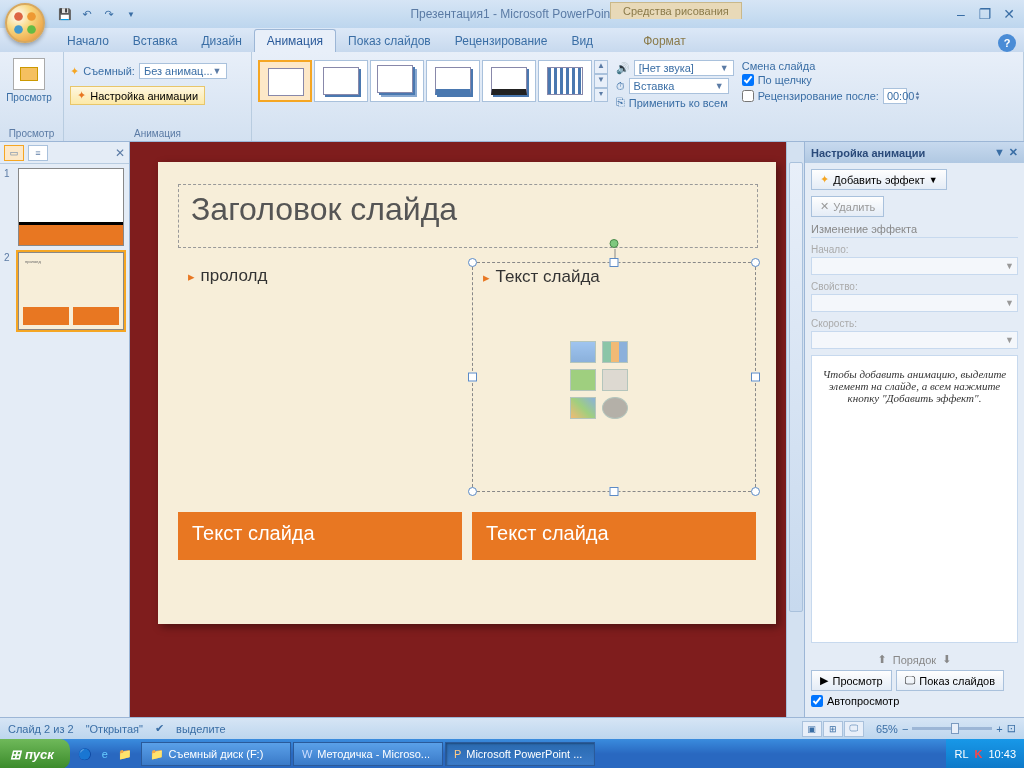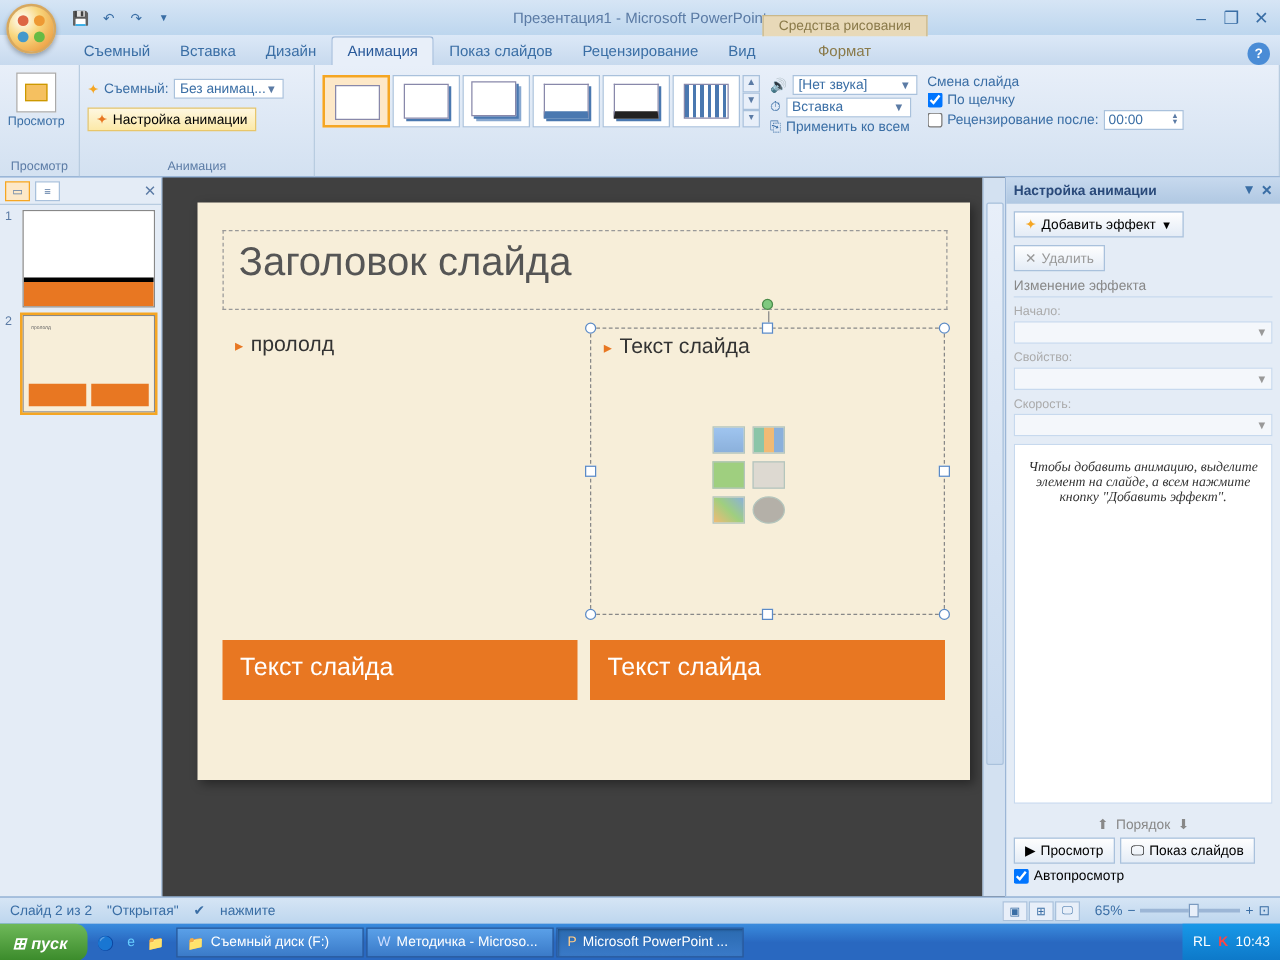--- a/index.html
+++ b/index.html
@@ -3,21 +3,21 @@
 <meta charset="utf-8">
 <style>
 * { margin:0; padding:0; box-sizing:border-box; font-family:"Segoe UI",Tahoma,sans-serif; }
 body { width:1024px; height:768px; background:#83a8d3; overflow:hidden; font-size:11px; }
 .titlebar { height:28px; background:linear-gradient(#d6e5f5,#bdd6ee); display:flex; align-items:center; position:relative; }
 .office-btn { width:40px; height:40px; border-radius:50%; background:radial-gradient(circle at 30% 30%,#fff,#f8d77e 40%,#e88a2d); border:2px solid #d7a85f; position:absolute; left:5px; top:3px; z-index:10; box-shadow:0 2px 4px rgba(0,0,0,.3); display:flex; align-items:center; justify-content:center; }
 .office-btn svg { width:26px; height:26px; }
 .qat { margin-left:55px; display:flex; gap:2px; align-items:center; }
 .qat-item { width:20px; height:20px; display:flex; align-items:center; justify-content:center; color:#3a6ea5; cursor:pointer; }
 .title { position:absolute; left:50%; transform:translateX(-50%); color:#5b7ba5; font-size:12px; }
-.contexttab { position:absolute; left:610px; top:12px; background:#e8d9b8; border:1px solid #c9b88a; border-bottom:none; padding:2px 12px; color:#8a7a4a; font-size:11px; }
+.contexttab { position:absolute; left:610px; top:2px; background:#e8d9b8; border:1px solid #c9b88a; border-bottom:none; padding:2px 12px; color:#8a7a4a; font-size:11px; }
 .winctrl { margin-left:auto; margin-right:5px; display:flex; gap:4px; color:#3a6ea5; }
 .winctrl span { width:20px; text-align:center; cursor:pointer; font-size:14px; }
 .tabs { height:24px; background:linear-gradient(#dce8f7,#c7d9ee); display:flex; align-items:flex-end; padding-left:55px; }
 .tab { padding:4px 12px; color:#3a6ea5; cursor:pointer; font-size:12px; }
 .tab.active { background:#e8eff9; border:1px solid #9cb6d6; border-bottom:none; border-radius:3px 3px 0 0; color:#2a5a9a; }
 .contexttab2 { margin-left:26px; padding:4px 12px; color:#8a7a4a; }
 .help { margin-left:auto; margin-right:8px; width:18px; height:18px; border-radius:50%; background:#4a8cd6; color:#fff; text-align:center; line-height:18px; font-weight:bold; font-size:11px; }
 .ribbon { height:90px; background:linear-gradient(#e8eff9,#d3e1f1); border-bottom:1px solid #9cb6d6; display:flex; }
 .rgroup { border-right:1px solid #b8cce0; padding:2px 6px 0; display:flex; flex-direction:column; position:relative; }
 .rgroup-label { text-align:center; color:#5b7ba5; font-size:10px; padding:2px 0; margin-top:auto; }
@@ -34,39 +34,39 @@
 .trans-item .slide { position:absolute; left:8px; top:6px; width:36px; height:28px; background:#fff; border:1px solid #88a; }
 .trans-item .slide.sh { box-shadow:2px 2px 0 #4a78b0; }
 .trans-item .slide.d1 { box-shadow:2px 2px 0 #4a78b0,4px 4px 0 #88a8d0; left:6px; top:4px; }
 .trans-more { width:14px; display:flex; flex-direction:column; }
 .trans-more span { flex:1; border:1px solid #a9c1dc; background:#e8eff9; text-align:center; font-size:8px; color:#5b7ba5; cursor:pointer; }
 .sound-col { display:flex; flex-direction:column; gap:2px; font-size:11px; color:#3a6ea5; }
 .sound-col .row { display:flex; align-items:center; gap:4px; }
 .advance-col { display:flex; flex-direction:column; gap:2px; font-size:11px; color:#3a6ea5; }
 .chk { display:flex; align-items:center; gap:4px; }
 .chk input { width:12px; height:12px; }
-.spinner { width:64px; background:#fff; border:1px solid #a9c1dc; padding:1px 3px; display:flex; justify-content:space-between; align-items:center; }
+.spinner { width:24px; background:#fff; border:1px solid #a9c1dc; padding:1px 3px; display:flex; justify-content:space-between; align-items:center; }
 .spinner .sp { display:flex; flex-direction:column; font-size:6px; color:#5b7ba5; line-height:5px; }
 .workspace { height:575px; display:flex; background:#83a8d3; }
 .slidepanel { width:130px; background:#e4ecf6; border-right:1px solid #9cb6d6; display:flex; flex-direction:column; }
 .sp-tabs { height:22px; border-bottom:1px solid #b8cce0; display:flex; align-items:center; padding:0 4px; gap:4px; }
 .sp-tab { width:20px; height:16px; border:1px solid #a9c1dc; background:#fff; cursor:pointer; display:flex; align-items:center; justify-content:center; font-size:9px; color:#5b7ba5; }
 .sp-tab.on { background:#fde8c8; border-color:#f5a623; }
 .sp-close { margin-left:auto; color:#5b7ba5; cursor:pointer; font-size:12px; }
 .thumbs { padding:4px; }
 .thumb-row { display:flex; gap:4px; margin-bottom:6px; }
 .thumb-num { width:10px; font-size:10px; color:#5b7ba5; }
 .thumb { width:106px; height:78px; background:#fff; border:1px solid #888; cursor:pointer; position:relative; overflow:hidden; }
 .thumb.sel { outline:2px solid #f5a623; }
 .thumb .t1-body { height:70%; background:#fff; }
 .thumb .t1-bar { height:30%; background:linear-gradient(#000 0 15%,#e87722 15%); }
 .thumb .t2-bg { width:100%; height:100%; background:#f7eed9; position:relative; }
 .thumb .t2-txt { position:absolute; top:6px; left:6px; font-size:4px; color:#666; }
 .thumb .t2-box { position:absolute; bottom:4px; width:44%; height:18px; background:#e87722; }
-.editor { flex:1; background:#404040; position:relative; overflow:hidden; }
+.editor { flex:1; background:#7f1d1d; position:relative; overflow:hidden; }
 .canvas { position:absolute; left:28px; top:20px; width:618px; height:462px; background:#f7eed9; box-shadow:3px 3px 8px rgba(0,0,0,.4); }
 .title-ph { position:absolute; left:20px; top:22px; width:580px; height:64px; border:1px dashed #999; font-size:32px; color:#555; font-family:Cambria,serif; padding:6px 12px; }
 .content-ph { position:absolute; width:284px; }
 .cp-body { padding:4px 10px; font-size:17px; color:#333; font-family:Cambria,serif; }
 .bullet { color:#e87722; margin-right:6px; font-size:13px; }
 .cp-sel { border:1px dashed #888; position:relative; }
 .handle { width:9px; height:9px; background:#fff; border:1px solid #5b8ac6; border-radius:50%; position:absolute; }
 .handle.sq { border-radius:0; }
 .rot { width:9px; height:9px; border-radius:50%; background:#7fc97f; border:1px solid #4a8a4a; position:absolute; left:50%; top:-24px; transform:translateX(-50%); }
 .rot::after { content:''; position:absolute; left:50%; top:9px; width:1px; height:14px; background:#888; }
@@ -126,21 +126,21 @@
   <div class="title">Презентация1 - Microsoft PowerPoint</div>
   <div class="contexttab">Средства рисования</div>
   <div class="winctrl">
     <span>–</span>
     <span>❐</span>
     <span>✕</span>
   </div>
 </div>
 
 <div class="tabs">
-  <div class="tab">Съемный</div>
+  <div class="tab">Начало</div>
   <div class="tab">Вставка</div>
   <div class="tab">Дизайн</div>
   <div class="tab active">Анимация</div>
   <div class="tab">Показ слайдов</div>
   <div class="tab">Рецензирование</div>
   <div class="tab">Вид</div>
   <div class="tab contexttab2">Формат</div>
   <div class="help">?</div>
 </div>
 
@@ -356,21 +356,21 @@
           </div>
       </div>
     </div>
   </div>
 </div>
 
 <div class="statusbar">
   <span>Слайд 2 из 2</span>
   <span>"Открытая"</span>
   <span>✔</span>
-  <span>нажмите</span>
+  <span>выделите</span>
   <div class="spacer"></div>
   <div class="viewbtns">
     <span>▣</span>
     <span>⊞</span>
     <span>🖵</span>
   </div>
   <div class="zoom">
     <span>65%</span>
     <span>−</span>
     <div class="zoom-track">

